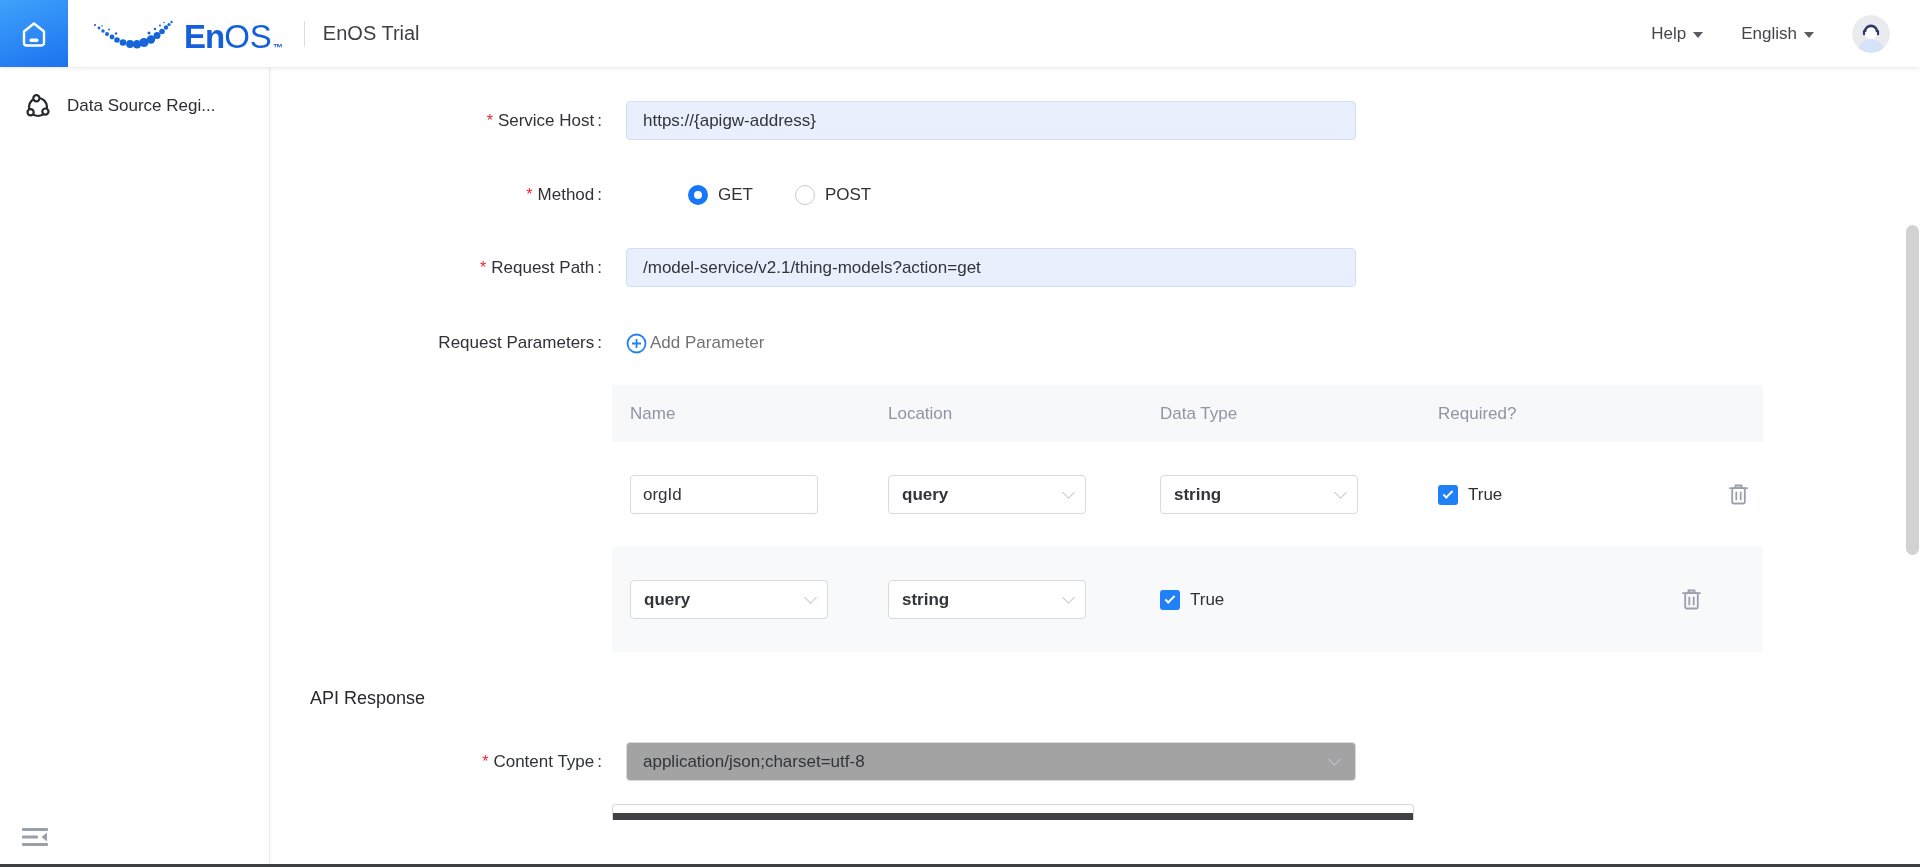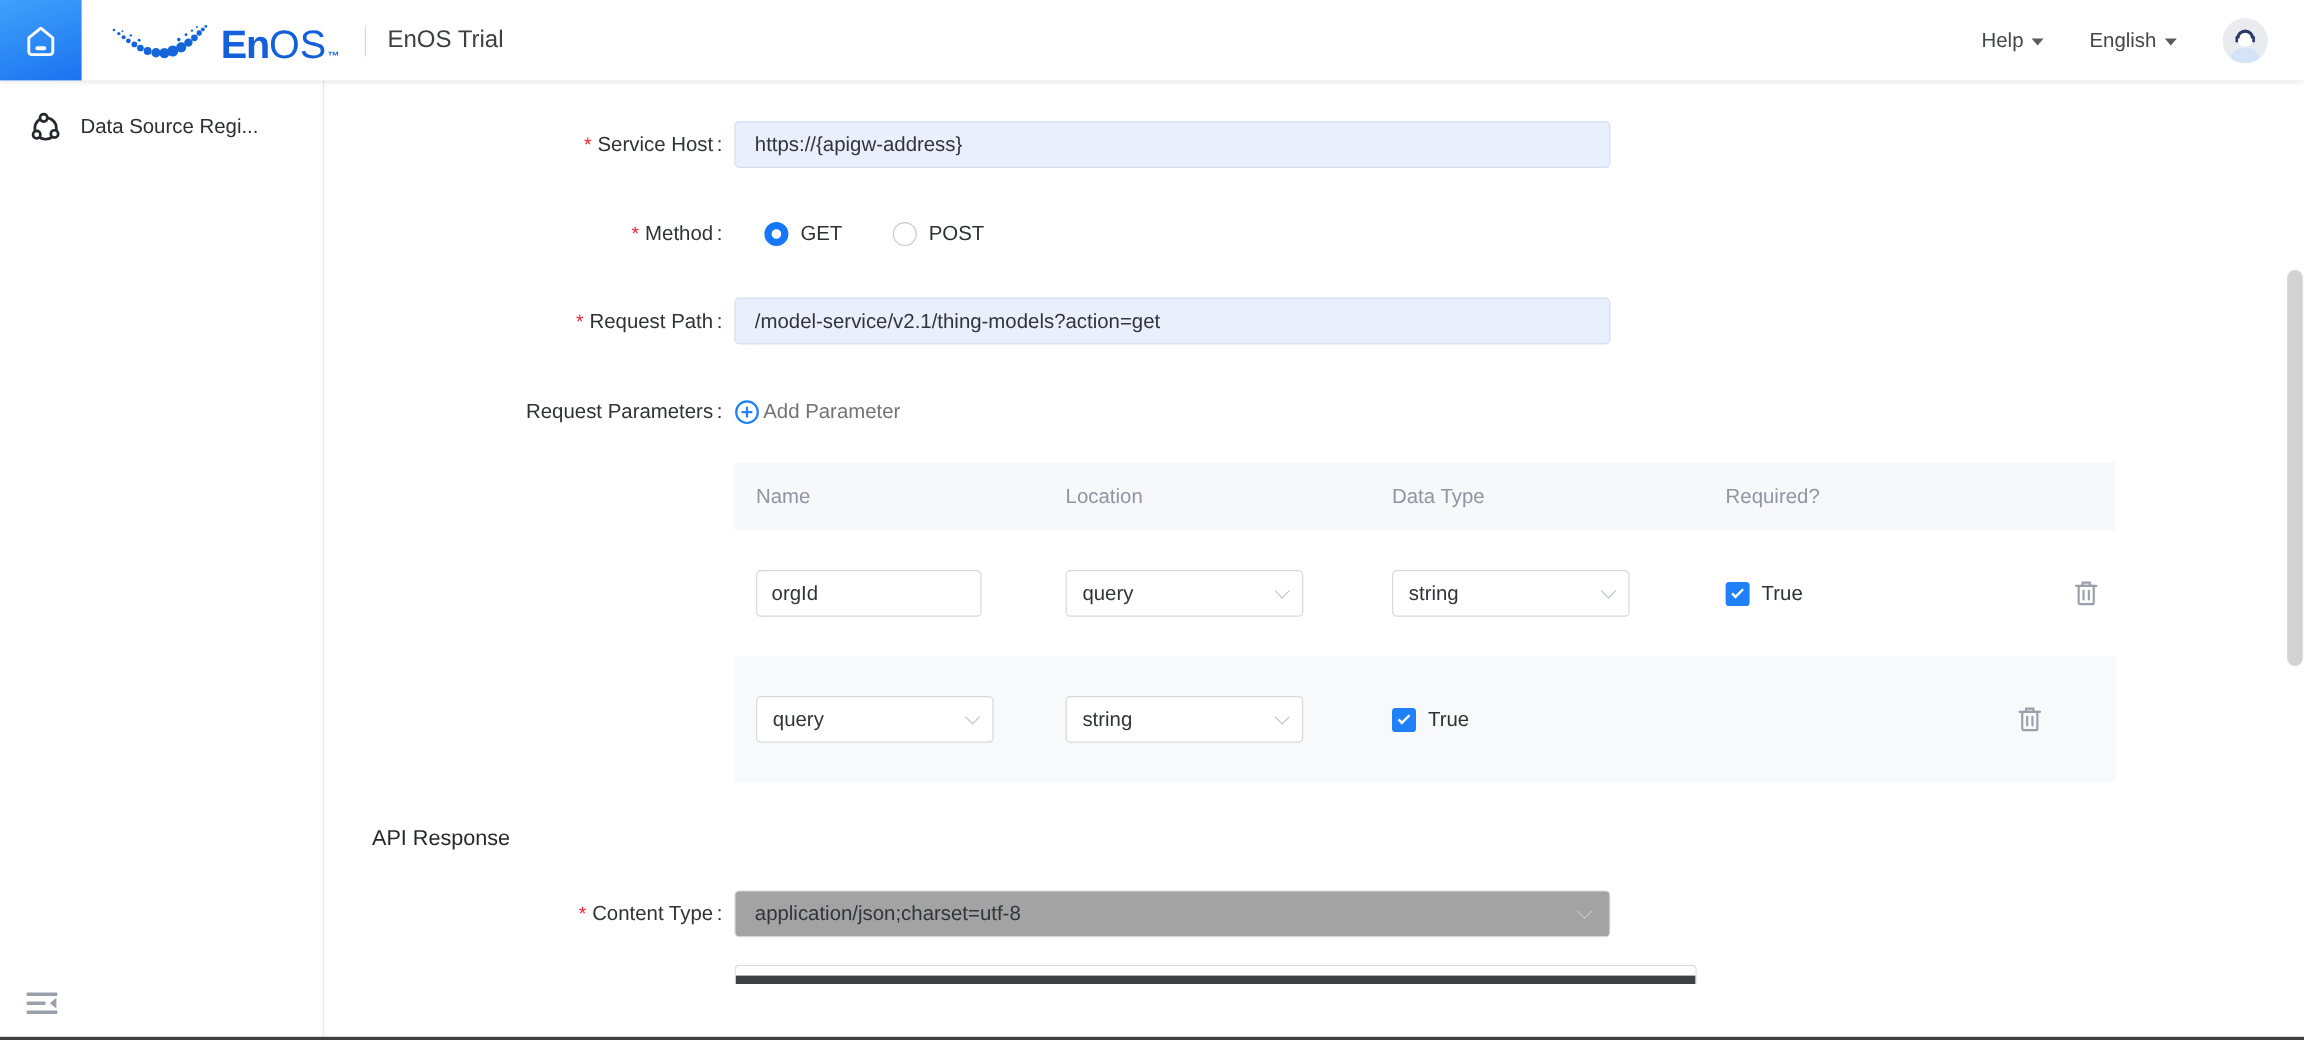--- a/index.html
+++ b/index.html
@@ -35,25 +35,25 @@
   .collapse-btn { position:absolute; left:22px; bottom:16px; cursor:pointer; }
 
   
   .main { position:absolute; top:67px; left:270px; width:1650px; height:800px;
     padding-left:40px; overflow:hidden; background:#fff; }
   .section-title { font-size:18px; font-weight:400; color:#27282c; margin-top:26px; }
   .form-row { display:flex; align-items:center; }
   .label-col { width:292px; flex:0 0 292px; text-align:right; font-size:17px; color:#303238; }
   .label-col .req { color:#f5222d; margin-right:5px; font-size:16px; }
   .label-col .colon { margin-left:3px; }
-  .control-col { margin-left:10px; display:flex; align-items:center; }
+  .control-col { margin-left:24px; display:flex; align-items:center; }
   .input-readonly { width:730px; height:39px; background:#e9effc; border:1px solid #d3ddf4;
     border-radius:4px; padding:0 16px; font-size:17px; color:#32343a; font-family:"Liberation Sans",sans-serif; }
   .row-host { margin-top:34px; }
-  .row-method { margin-top:40px; height:30px; }
+  .row-method { margin-top:40px; height:30px;gap:37px; }
   .row-method .control-col { padding-left:25px; }
   .row-path { margin-top:38px; }
   .row-params { margin-top:44px; height:24px; }
   .radio-group { display:flex; align-items:center; }
   .radio-outer { width:20px; height:20px; border-radius:50%; background:#fff; cursor:pointer; flex:0 0 auto; }
   .radio-on { border:6px solid #1677f8; }
   .radio-off { border:1.5px solid #c6c9d2; }
   .radio-label { font-size:17px; color:#2f3134; margin-left:10px; cursor:pointer; }
   .radio-sep { width:42px; }
   .add-link { display:flex; align-items:center; color:#737373; font-size:17px; cursor:pointer; }
@@ -63,21 +63,21 @@
   .param-table { margin-left:302px; width:1151px; margin-top:30px; }
   .t-row { display:grid; grid-template-columns:276px 272px 278px 290px 1fr; align-items:center; }
   .t-head { height:57px; background:#f7f8fa; color:#8f95a2; font-size:17px; }
   .t-body { height:105px; }
   .t-body.alt { background:#f8f9fb; }
   .t-cell:first-child { padding-left:18px; }
   .cell-input { width:188px; height:39px; border:1px solid #d9d9d9; border-radius:4px;
     padding:0 12px; font-size:17px; color:#32343a; background:#fff; font-family:"Liberation Sans",sans-serif; }
   .select-box { width:198px; height:39px; border:1px solid #d9d9d9; border-radius:4px; background:#fff;
     display:flex; align-items:center; justify-content:space-between; padding:0 12px 0 13px;
-    font-size:17px; color:#32343a; cursor:pointer; }
+    font-size:17px; color:#32343a; cursor:pointer;font-weight:bold; }
   .chevron { width:9px; height:9px; border-right:1.5px solid #c2c6cf; border-bottom:1.5px solid #c2c6cf;
     transform:rotate(45deg); margin-top:-5px; flex:0 0 auto; }
   .check-cell { display:flex; align-items:center; }
   .checkbox { width:20px; height:20px; background:#2080f8; border-radius:3px; display:flex;
     align-items:center; justify-content:center; cursor:pointer; flex:0 0 auto; }
   .checkmark { width:10px; height:5px; border-left:2px solid #fff; border-bottom:2px solid #fff;
     transform:rotate(-45deg); margin-top:-3px; }
   .check-label { font-size:17px; color:#2f3134; margin-left:10px; }
   .trash-cell { justify-self:end; padding-right:26px; cursor:pointer; display:flex; }
 

